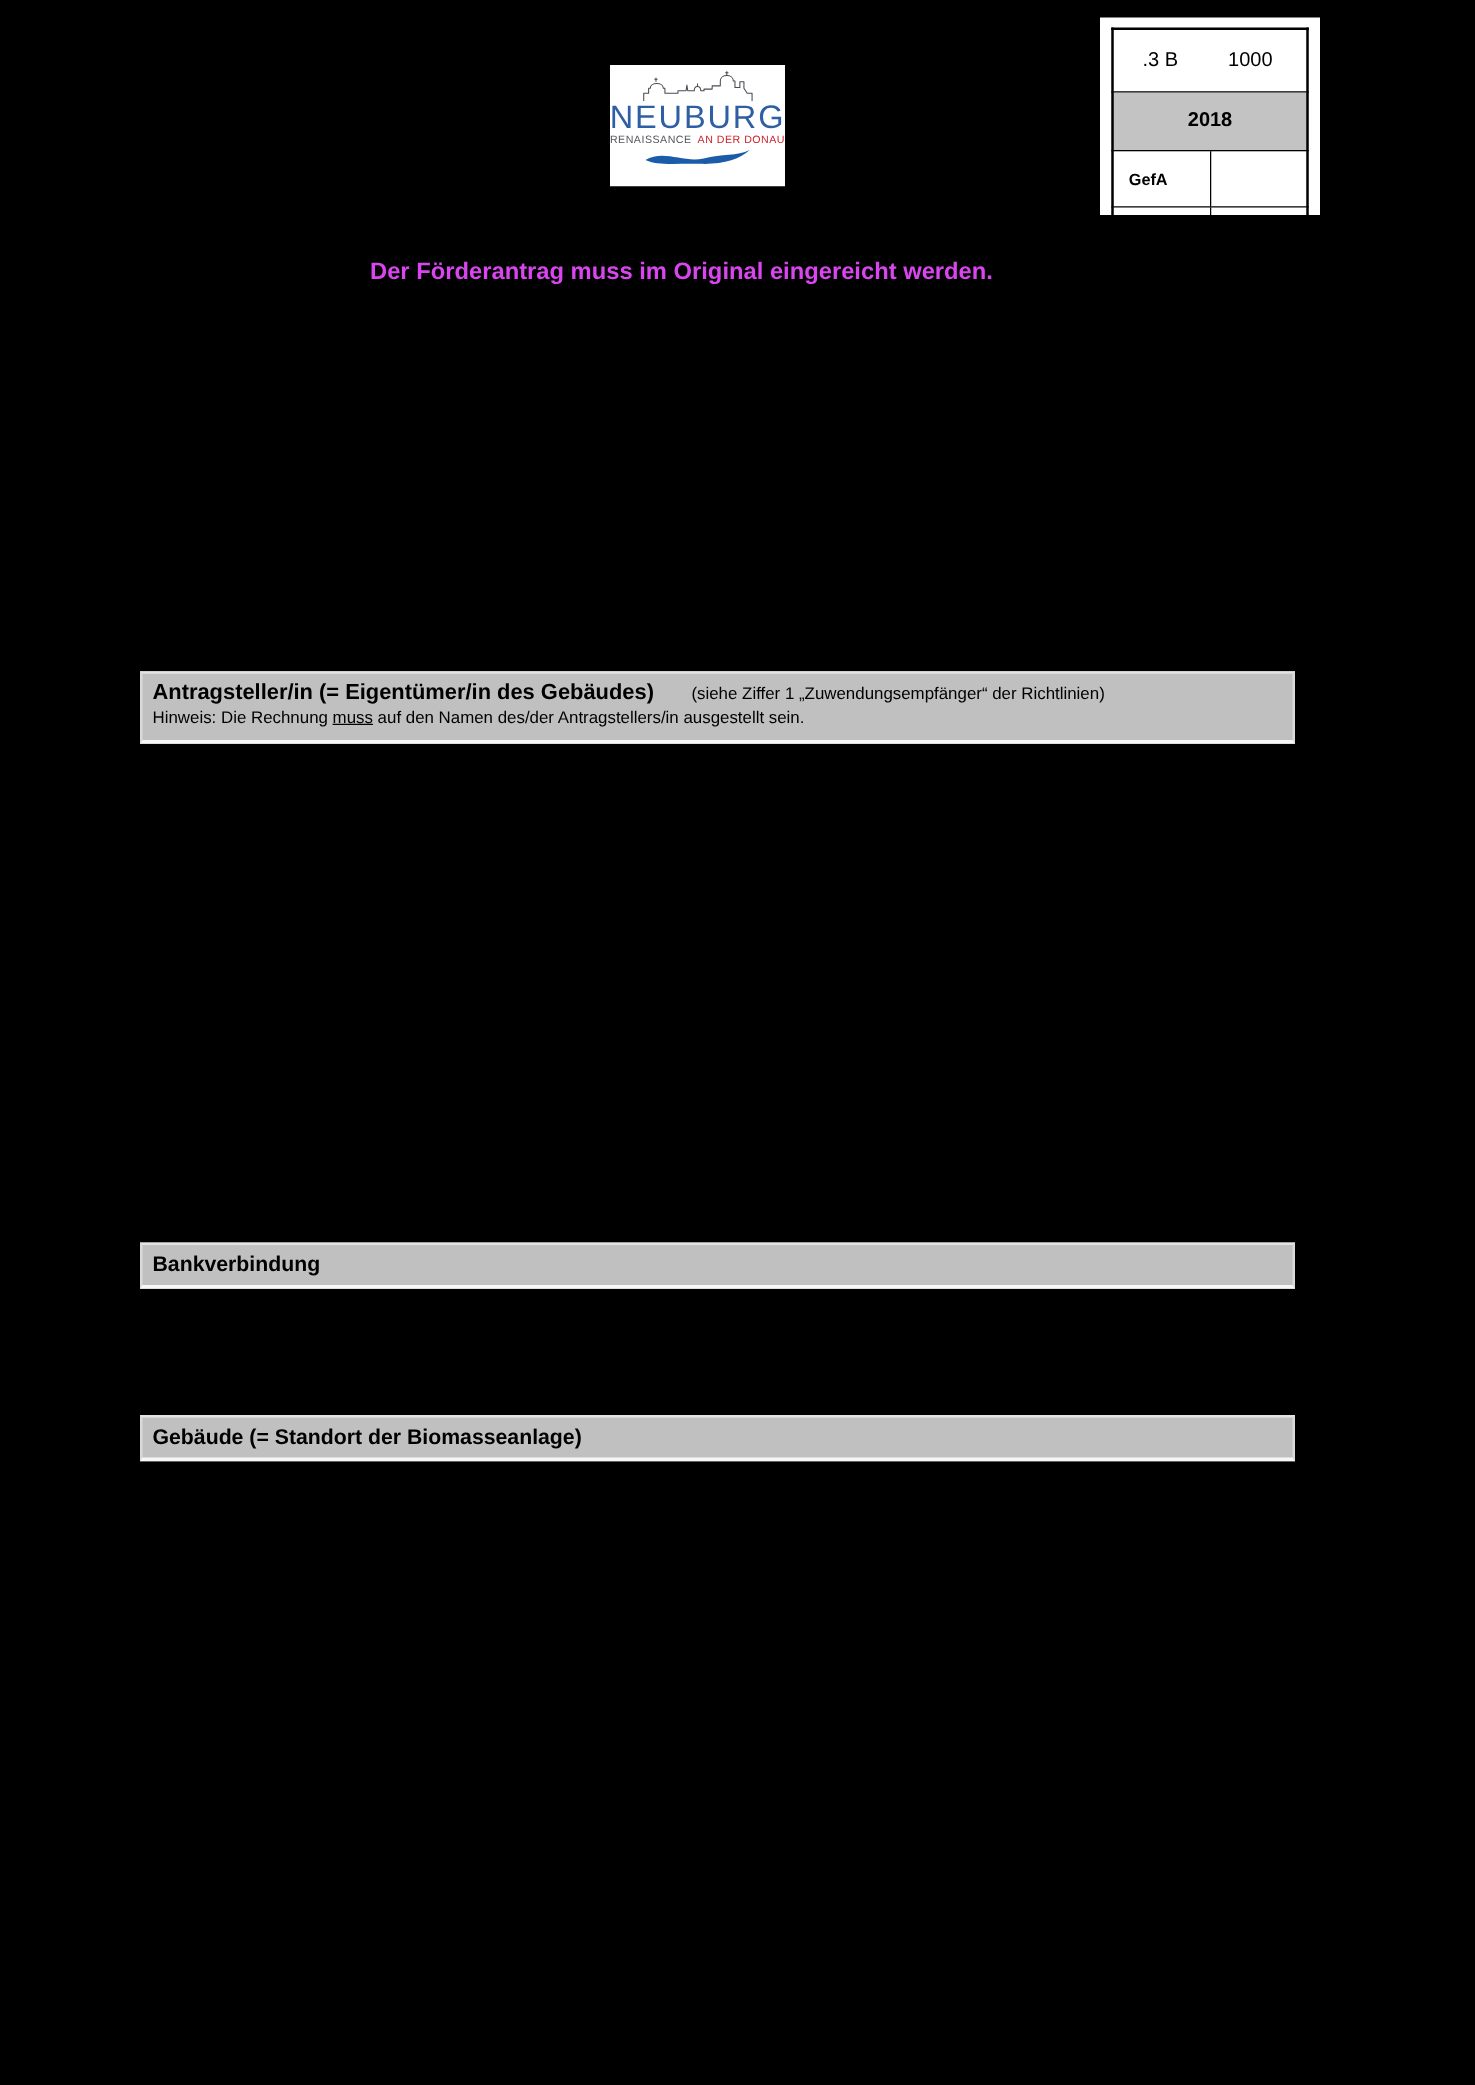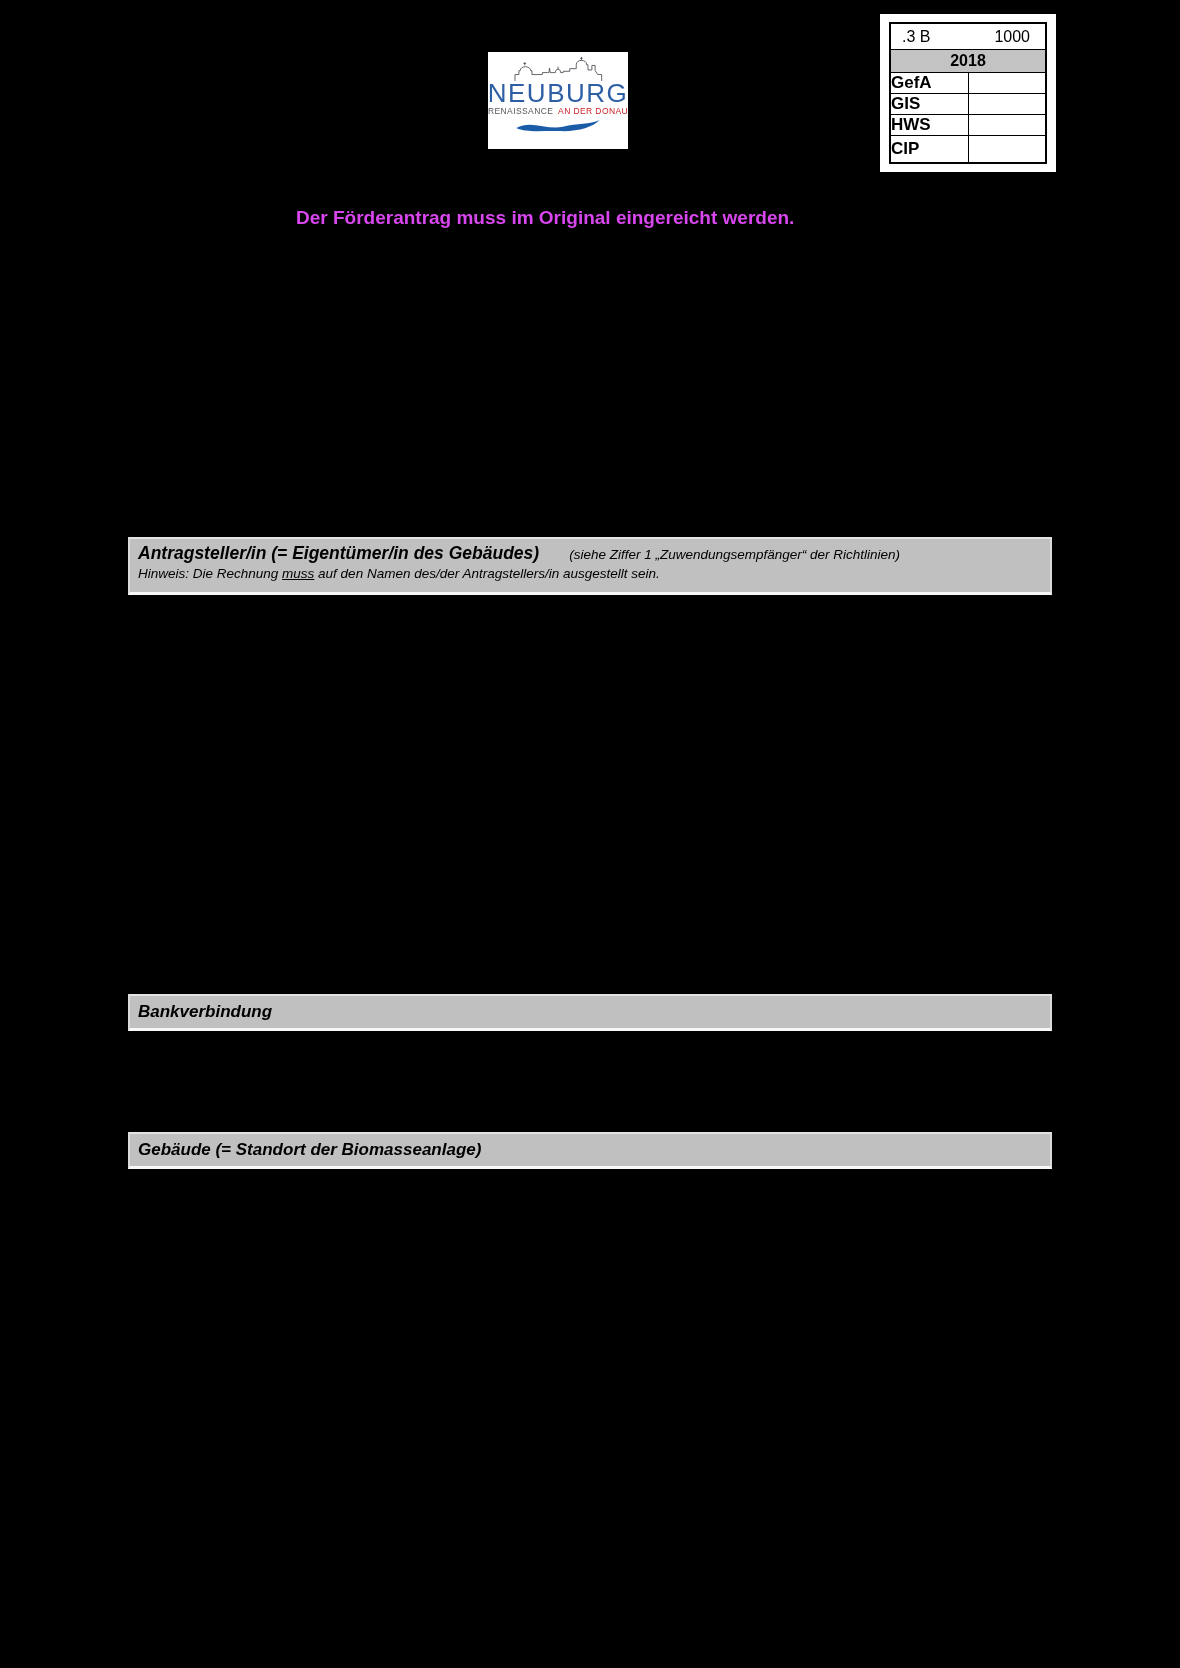--- a/index.html
+++ b/index.html
@@ -26,44 +26,44 @@
 
   
   .stamp{
     position:absolute;left:880px;top:14px;width:176px;height:158px;
     background:#ffffff;box-sizing:border-box;padding:8px 9px 0;
   }
   .stamp-table{
     width:100%;border-collapse:collapse;border:2px solid #000;
     font-size:15px;table-layout:fixed;
   }
-  .stamp-table td{border:1.5px solid #000;padding:0;vertical-align:middle;}
+  .stamp-table td{border:1.5px solid #000;padding:12px;vertical-align:middle;}
   .stamp-row1 td{height:25px;}
   .row1-flex{display:flex;align-items:center;}
   .row1-code{margin-left:11px;font-size:16px;}
   .row1-num{margin-left:auto;margin-right:15px;font-size:16px;}
   .stamp-year td{
     height:22px;background:#c3c3c3;font-weight:bold;font-size:16px;text-align:center;
   }
-  .stamp-lbl{width:42%;font-weight:bold;font-size:17px;padding-left:5px;height:20px;}
+  .stamp-lbl{width:42%;font-weight:bold;font-size:13px;padding-left:5px;height:20px;}
   .stamp-val{}
   .stamp-last td{height:26px;}
 
   
   .notice{
     position:absolute;left:296px;top:207px;
     font-size:19px;font-weight:bold;color:#d946ef;white-space:nowrap;
   }
 
   
   .section{
-    position:absolute;left:128px;width:924px;background:#c0c0c0;
+    position:absolute;left:112px;width:924px;background:#c0c0c0;
     box-sizing:border-box;
     border-top:2px solid #e3e3e3;border-left:2px solid #dadada;
-    border-right:2px solid #dadada;border-bottom:3px solid #f7f7f7;font-style:italic;
+    border-right:2px solid #dadada;border-bottom:3px solid #f7f7f7;
   }
   .sec-title{font-weight:bold;font-size:17.5px;}
   .bar1{top:537px;height:58px;padding:4px 8px 0;}
   .bar1 .line1{display:flex;align-items:baseline;}
   .sec-suffix{font-size:13.5px;margin-left:30px;white-space:nowrap;}
   .bar1 .line2{font-size:13.5px;margin-top:2px;}
   .u{text-decoration:underline;}
   .bar2{top:994px;height:37px;display:flex;align-items:center;padding:0 8px;}
   .bar3{top:1132px;height:37px;display:flex;align-items:center;padding:0 8px;}
   .bar2 .sec-title,.bar3 .sec-title{font-size:17px;}

